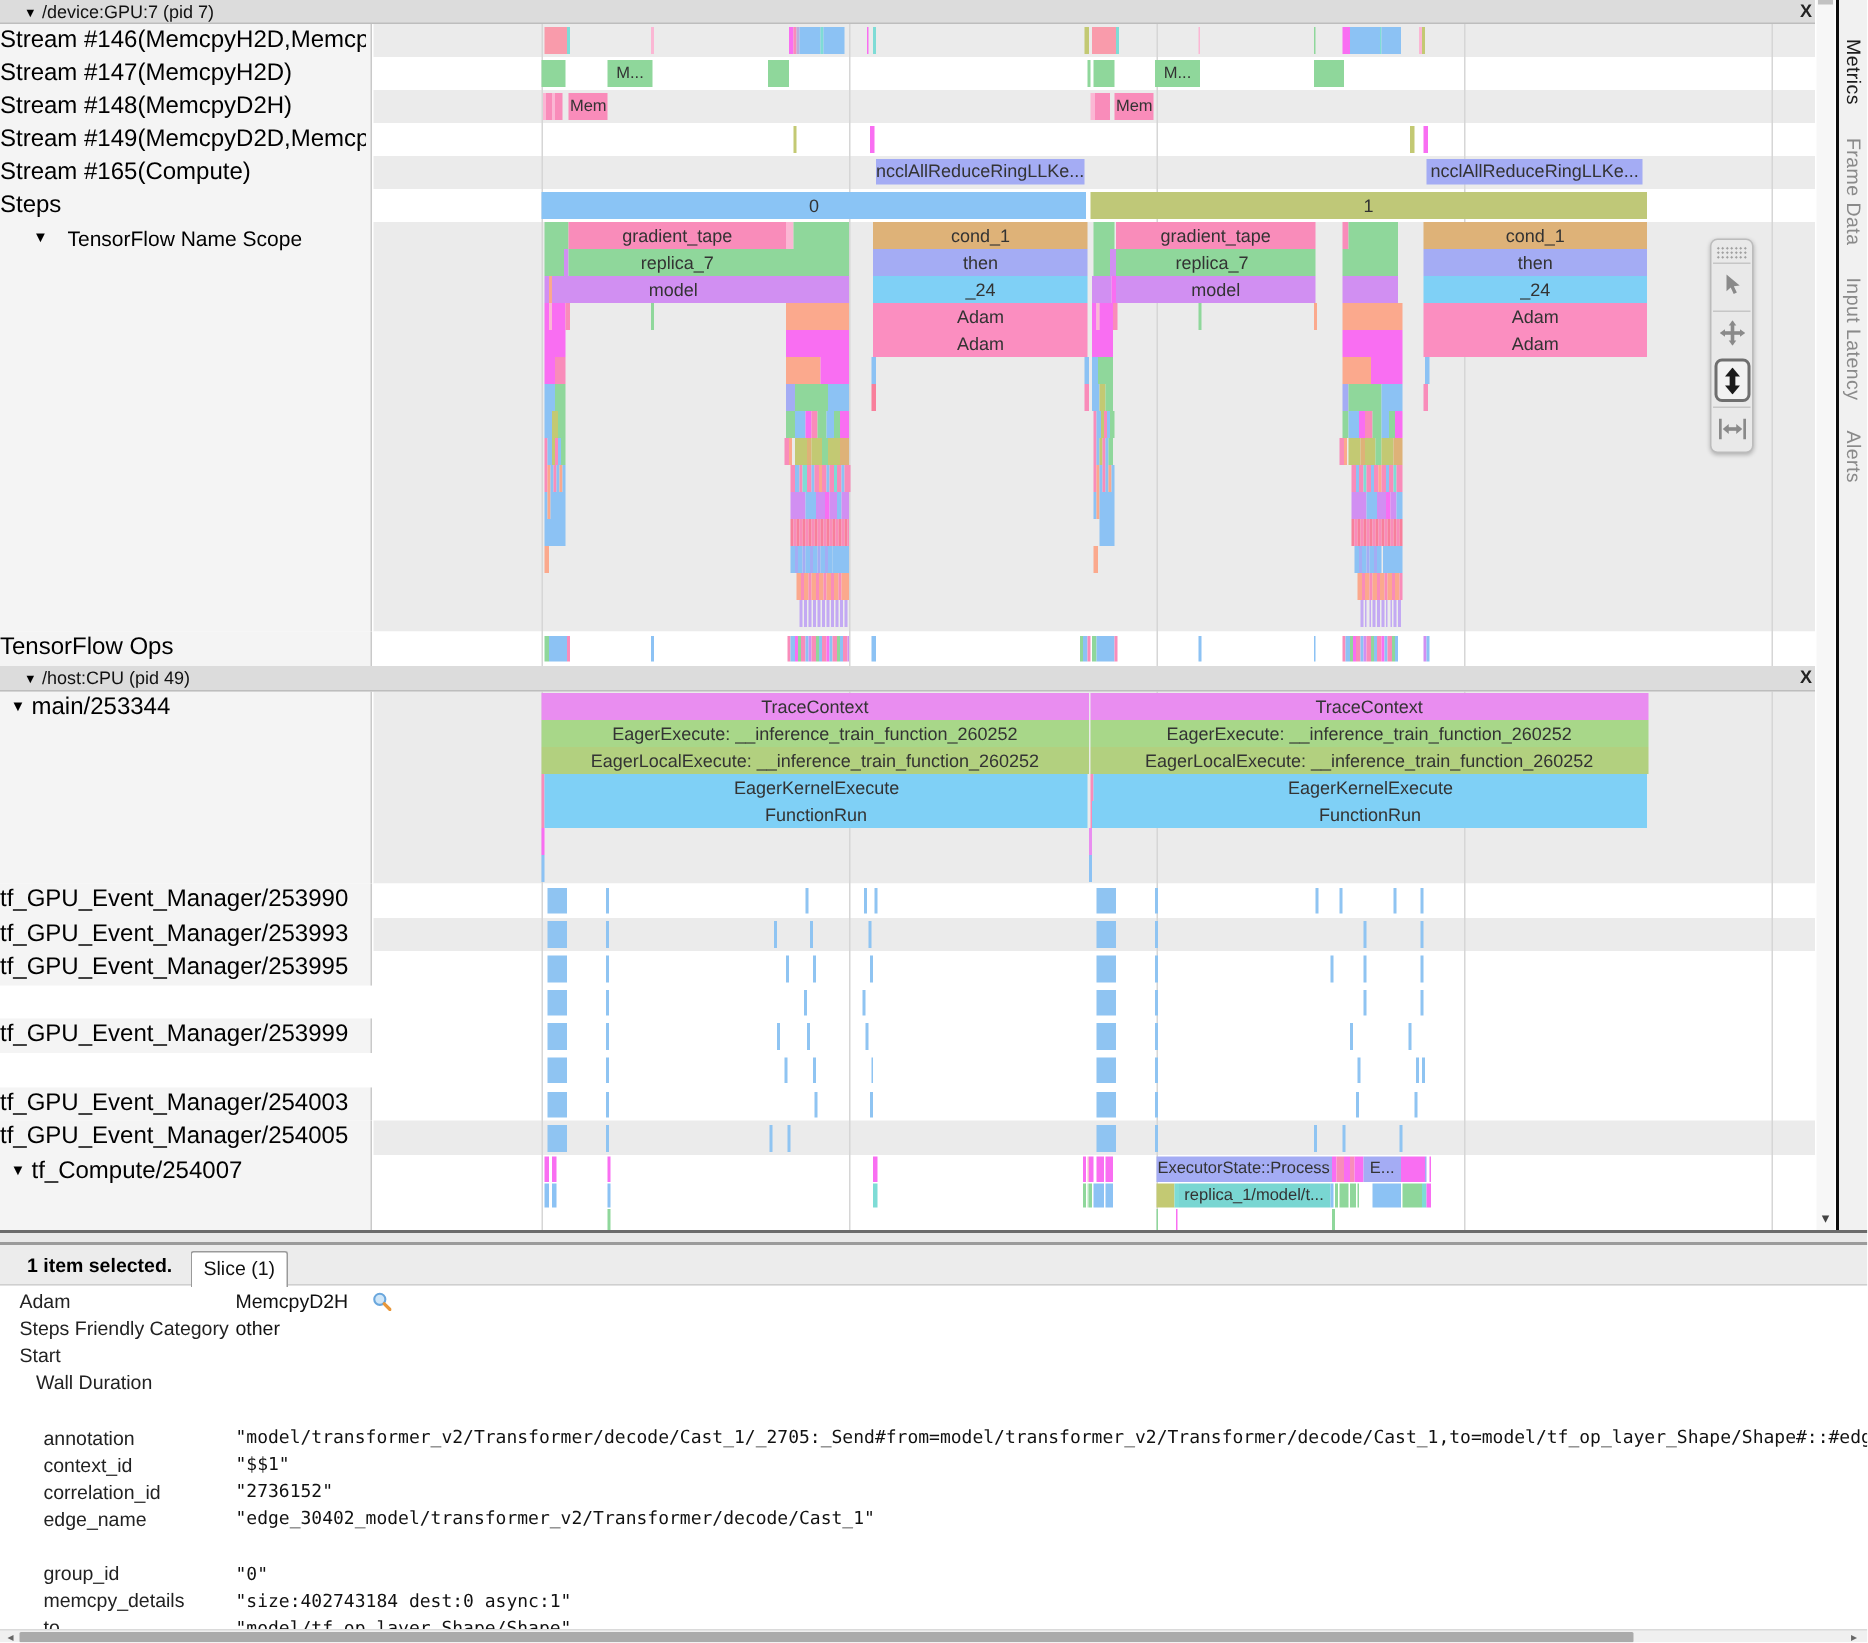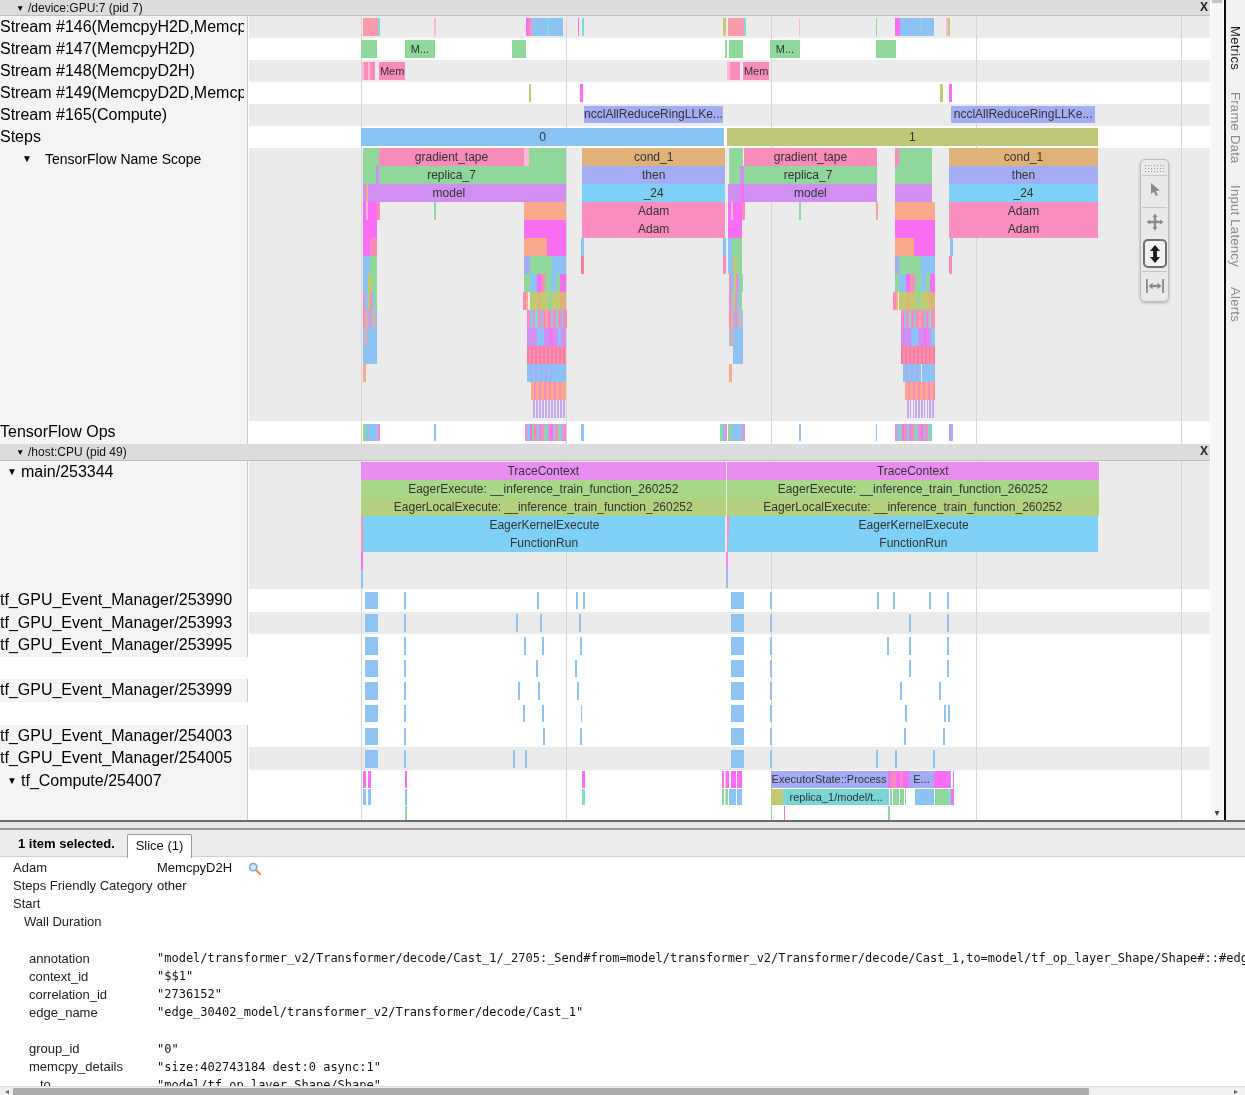--- a/index.html
+++ b/index.html
@@ -800,21 +800,21 @@
         </div>
         <div class="detail-row" style="top: 181px; text-decoration: underline;">
           <span class="detail-key" style="left: 29px;">group_id</span>
           <span class="detail-val mono">"0"</span>
         </div>
         <div class="detail-row" style="top: 199.1px;">
           <span class="detail-key" style="left: 29px;">memcpy_details</span>
           <span class="detail-val mono">"size:402743184 dest:0 async:1"</span>
         </div>
         <div class="detail-row" style="top: 217.2px;">
-          <span class="detail-key" style="left: 40px;">to</span>
+          <span class="detail-key" style="left: 29px;">to</span>
           <span class="detail-val mono">"model/tf_op_layer_Shape/Shape"</span>
         </div>
       </div>
   </div>
 
   <div id="h-scrollbar">
     <div id="h-left">◂</div>
     <div id="h-thumb"></div>
     <div id="h-right">▸</div>
   </div>

